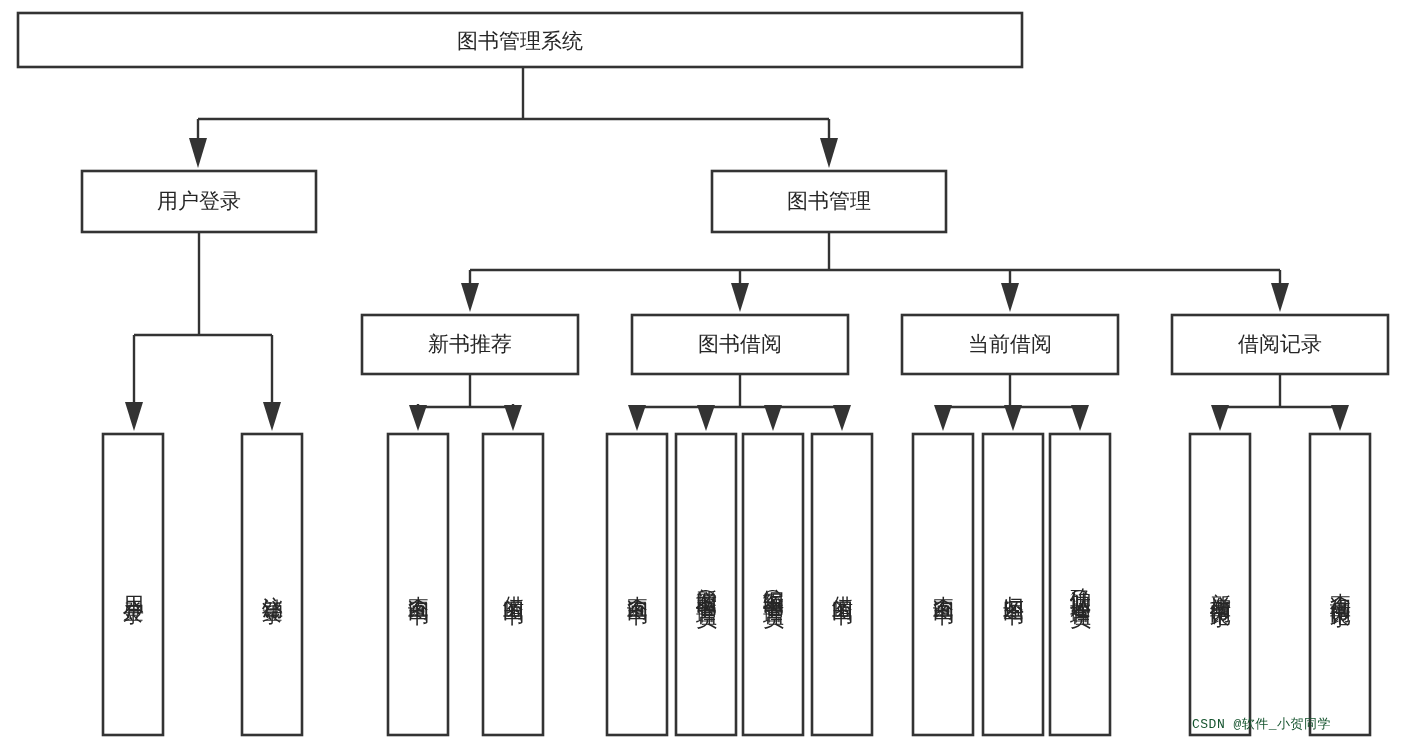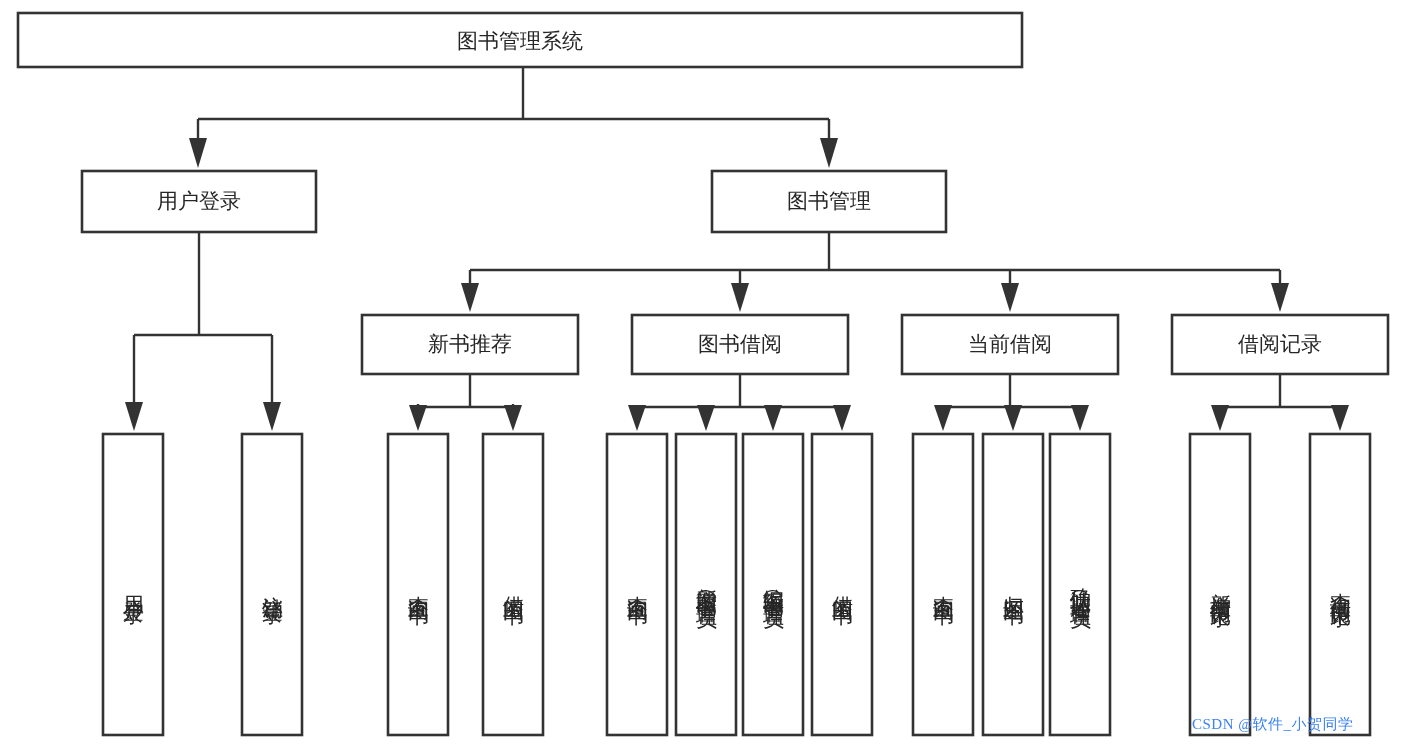--- a/index.html
+++ b/index.html
@@ -60,23 +60,23 @@
     color: #262626;
     display: flex;
     align-items: center;
     justify-content: center;
     white-space: nowrap;
     user-select: none;
     pointer-events: none;
   }
   .watermark {
     position: absolute;
-    font-family: Liberation Serif, serif;
-    font-size: 15px;
-    color: #3b82f6;
+    font-family: Liberation Mono, monospace;
+    font-size: 13px;
+    color: #14532d;
     white-space: nowrap;
     letter-spacing: 0.5px;
   }
 </style>
 </head>
 <body>
 
 <div id="diagram-root">
 
   <svg class="flow" viewBox="0 0 1405 747">

